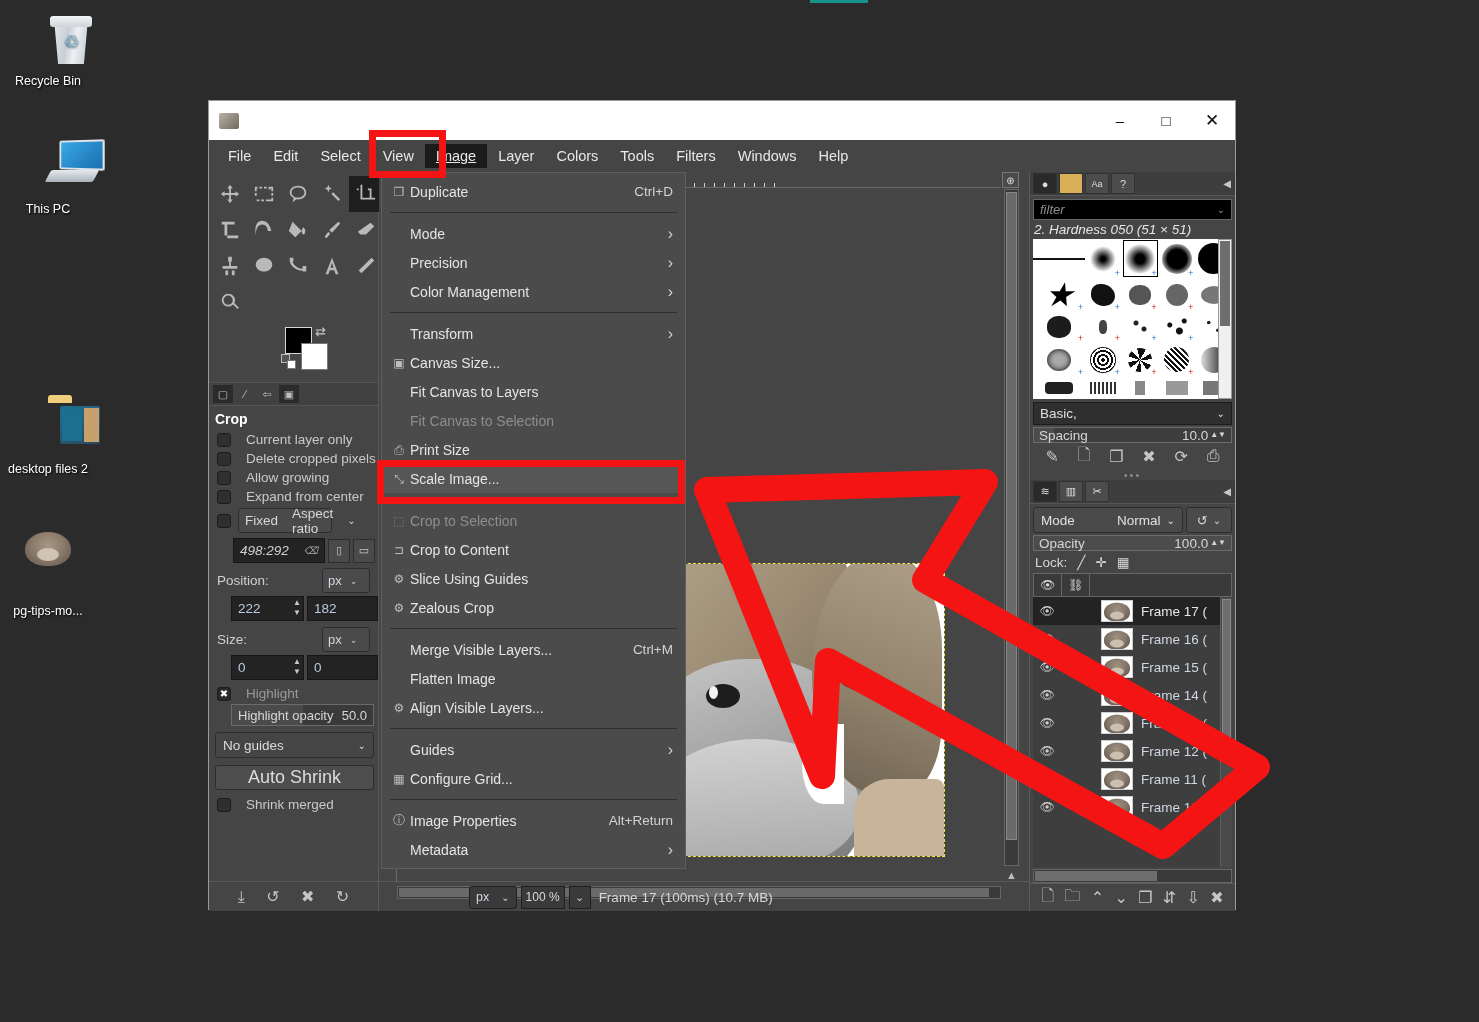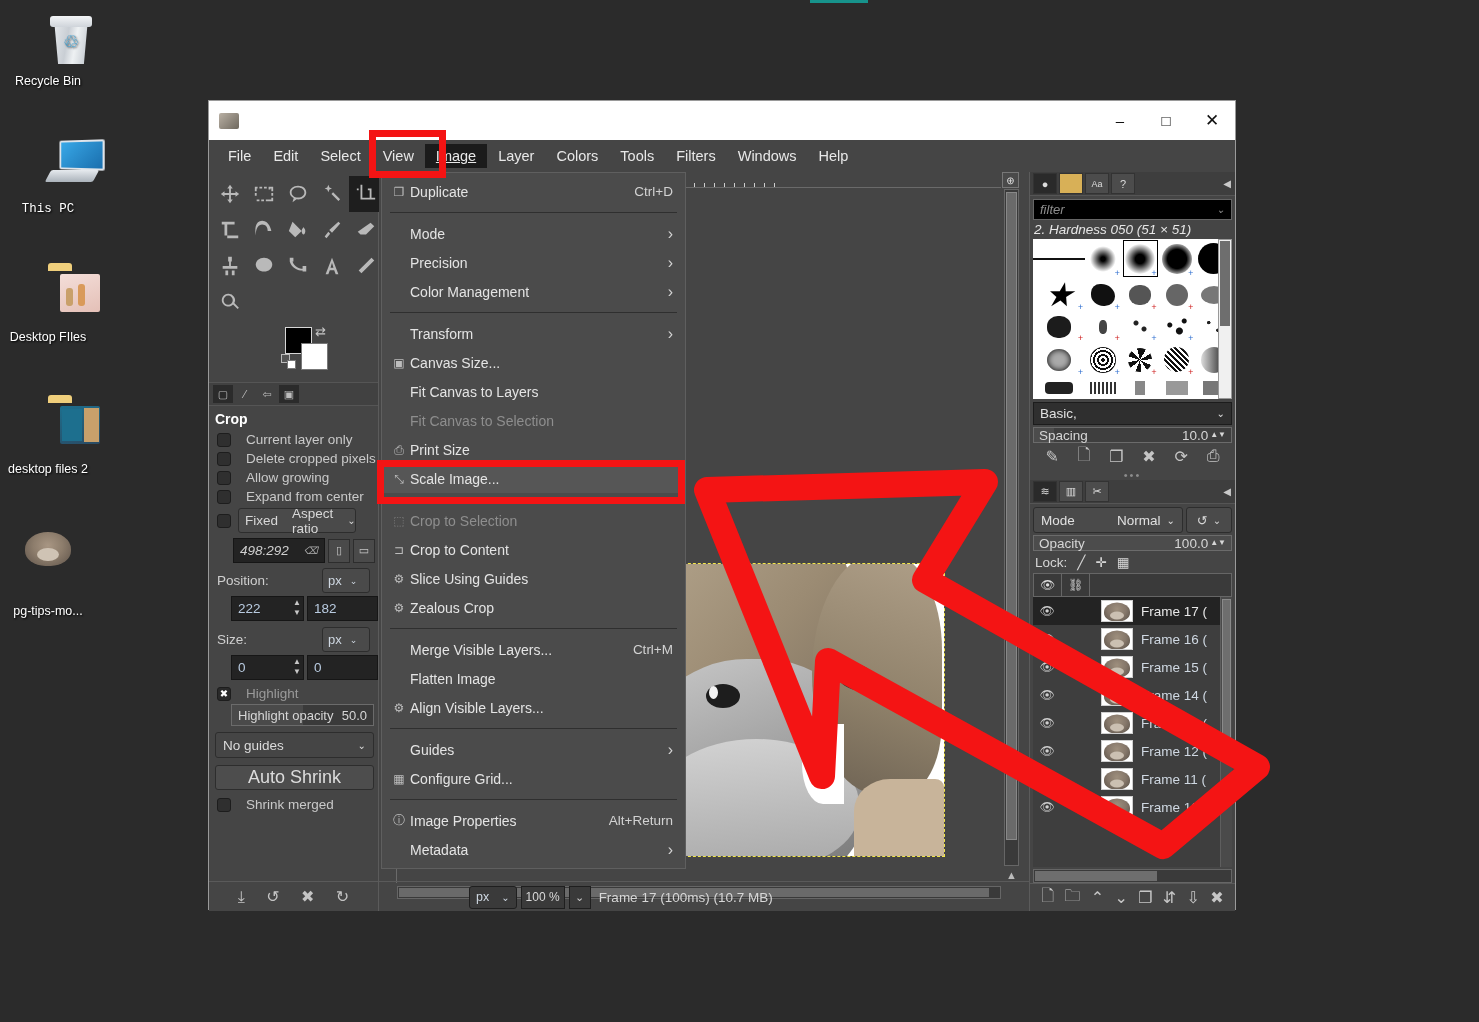--- a/index.html
+++ b/index.html
@@ -168,36 +168,27 @@
 <div class="desktop">
   <div class="accent-bar"></div>
 
   <div class="dicon" style="left:0px;top:12px;">
     <span class="glyph">
       <span class="recycle"><span class="body"></span><span class="lid"></span><span class="tri">♲</span></span>
     </span>
     <span>Recycle Bin</span>
   </div>
 
-  <div class="dicon" style="left:0px;top:140px;font-family:Liberation Mono, monospace;">
+  <div class="dicon" style="left:0px;top:140px;">
     <span class="glyph">
       <span class="pc"><span class="mon"></span><span class="kbd"></span></span>
     </span>
     <span>This PC</span>
   </div>
 
-  <div class="dicon" style="left:0px;top:268px;">
-    <span class="glyph">
-      <span class="folder"><span class="tab2"></span><span class="back"></span><span class="front pink">
-        <i class="bit" style="left:6px;top:14px;width:7px;height:18px;border-radius:3px;"></i>
-        <i class="bit" style="left:18px;top:10px;width:7px;height:22px;border-radius:3px;background:#d99a5a;"></i>
-      </span></span>
-    </span>
-    <span>Desktop FIles</span>
-  </div>
 
   <div class="dicon" style="left:0px;top:400px;">
     <span class="glyph">
       <span class="folder"><span class="tab2"></span><span class="back"></span><span class="front blue">
         <i class="bit" style="left:2px;top:3px;width:20px;height:32px;background:#1d6f8e;"></i>
         <i class="bit" style="left:24px;top:2px;width:15px;height:34px;background:#c8a06b;"></i>
       </span></span>
     </span>
     <span>desktop files 2</span>
   </div>
@@ -355,21 +346,21 @@
             <span class="cbx"></span>
             <span class="lbl">Allow growing</span>
           </div>
           <div class="crow">
             <span class="cbx"></span>
             <span class="lbl">Expand from center</span>
           </div>
 
           <div class="crow">
             <span class="cbx"></span>
-            <span class="selbox" style="width:118px;">
+            <span class="selbox" style="width:94px;">
               <span>Fixed</span>
               <span>Aspect ratio</span>
               <span style="font-size:10px;">⌄</span>
             </span>
           </div>
 
           <div style="display:flex;align-items:center;gap:3px;padding-left:24px;margin-top:3px;">
             <span class="entry ital" style="width:92px;justify-content:space-between;">
               <span>498:292</span>
               <span style="font-size:10px;color:#aaa;">⌫</span>

